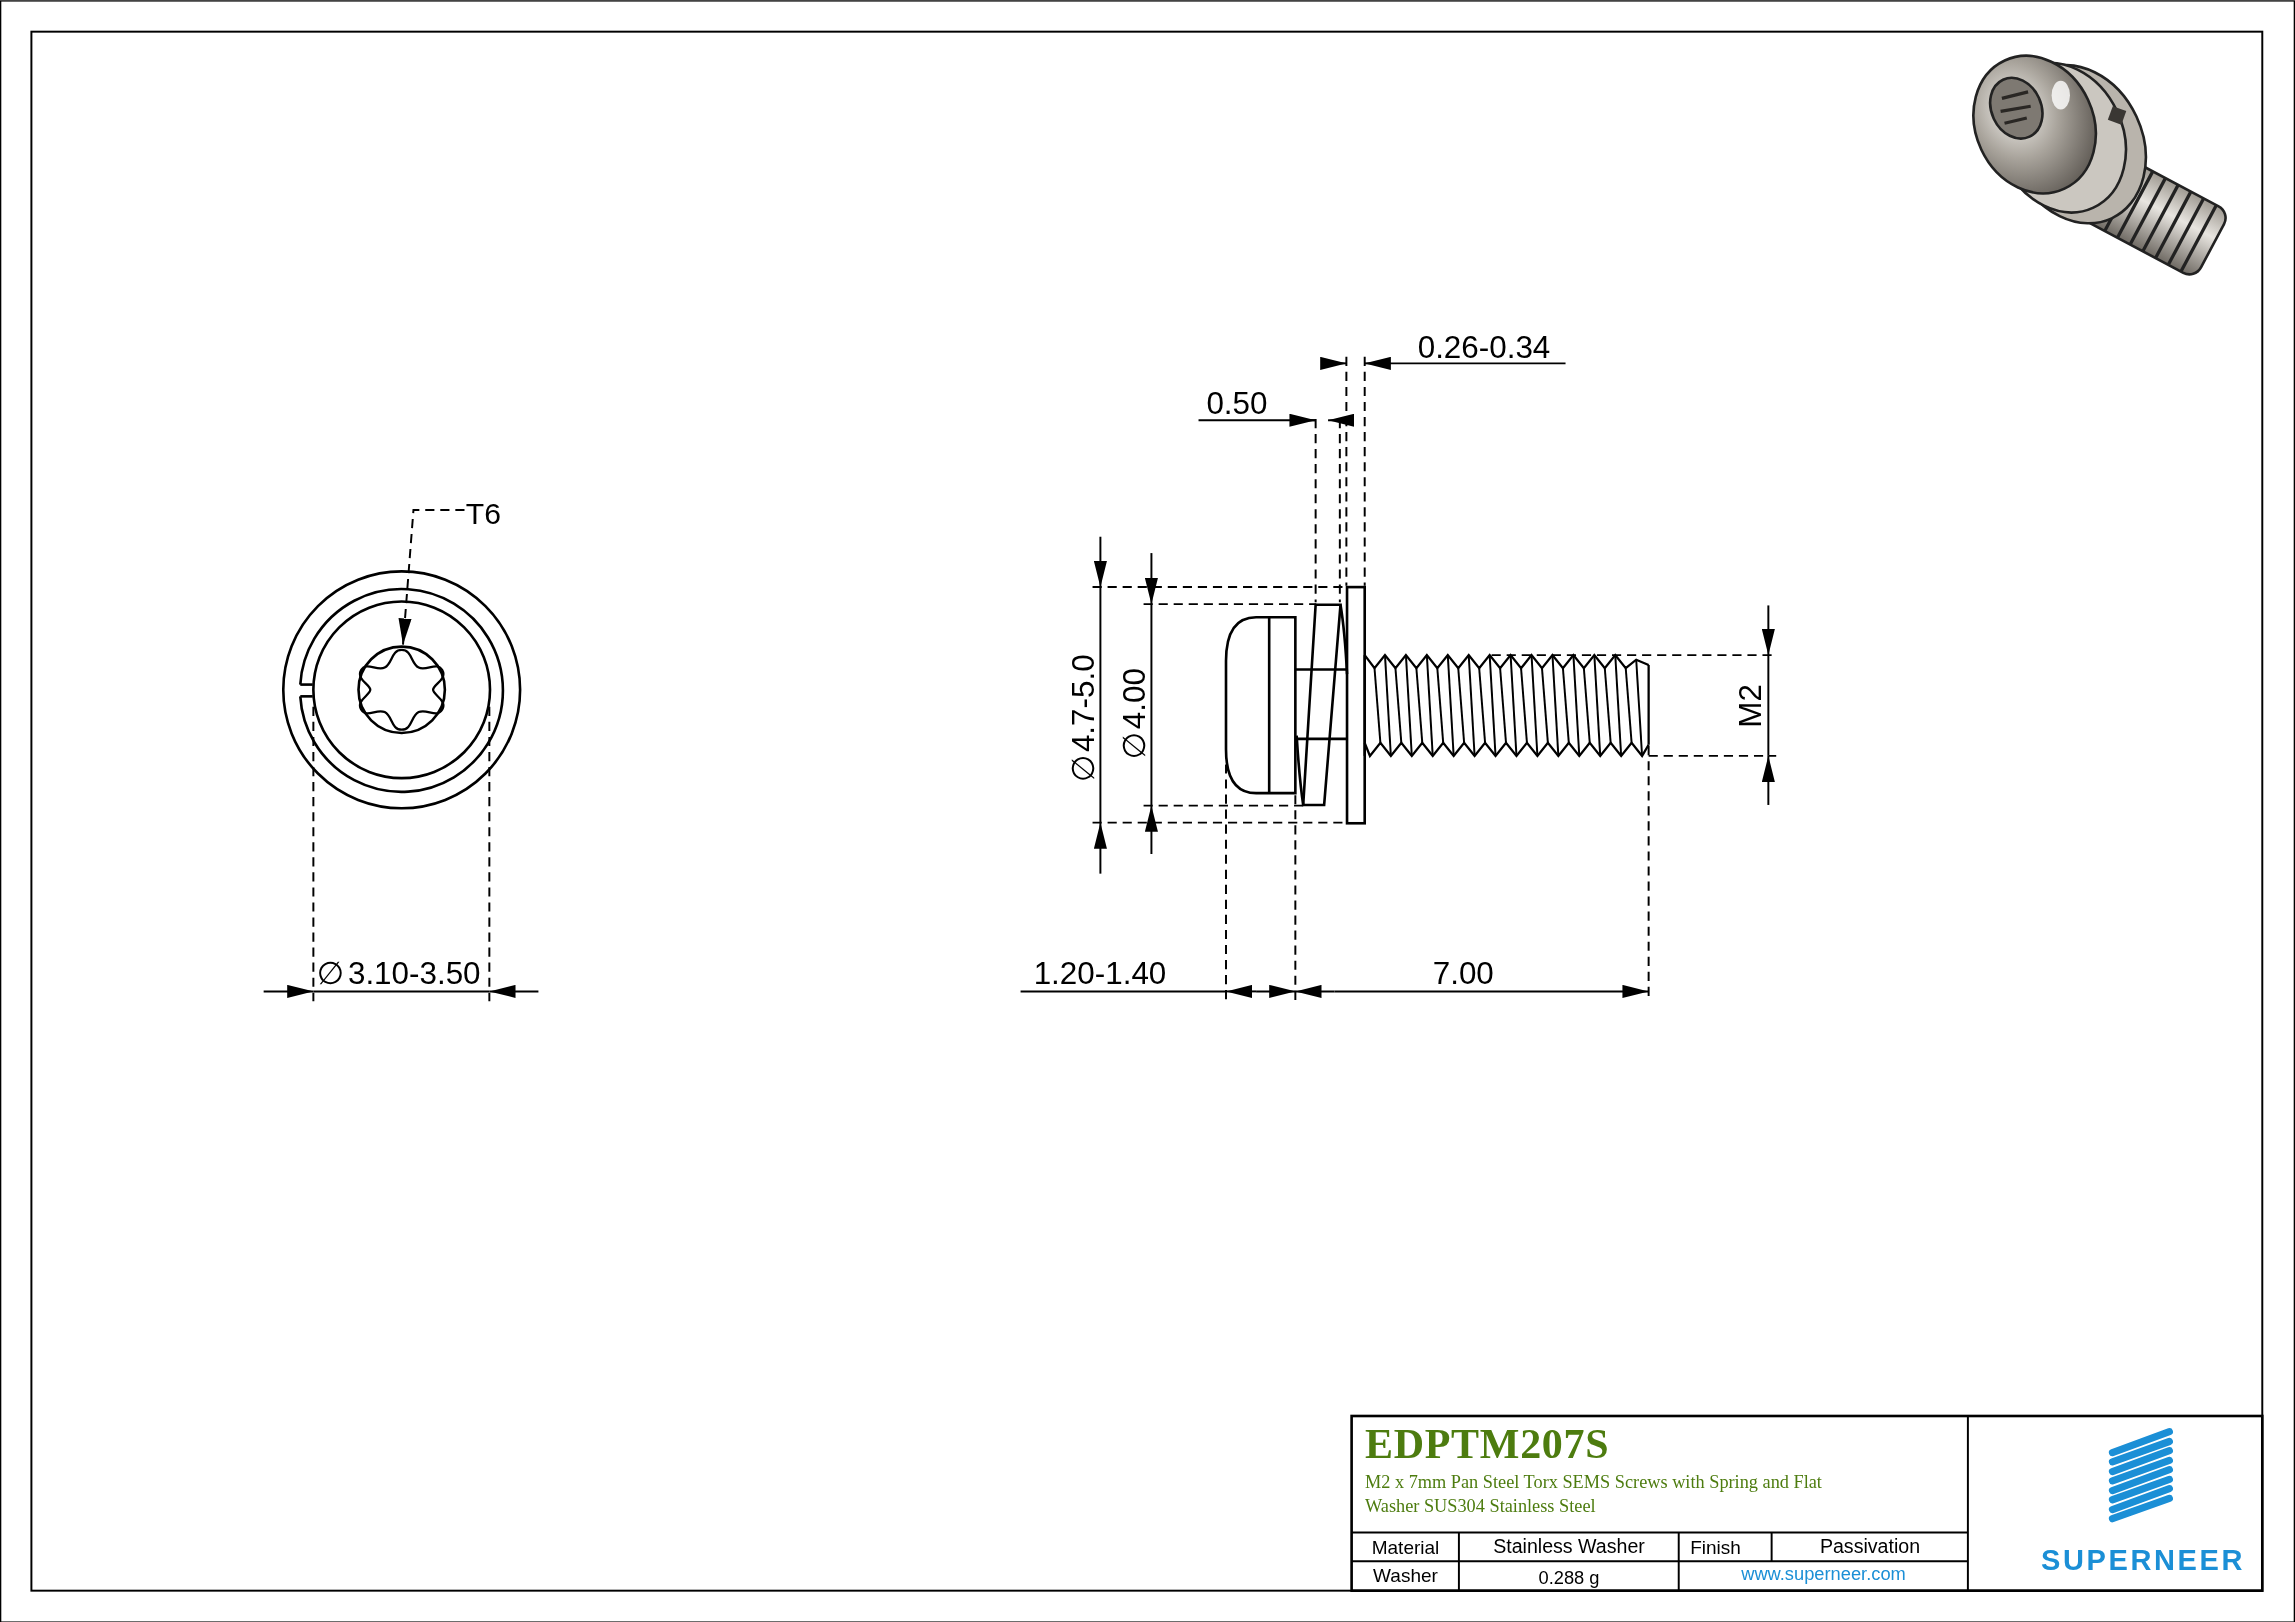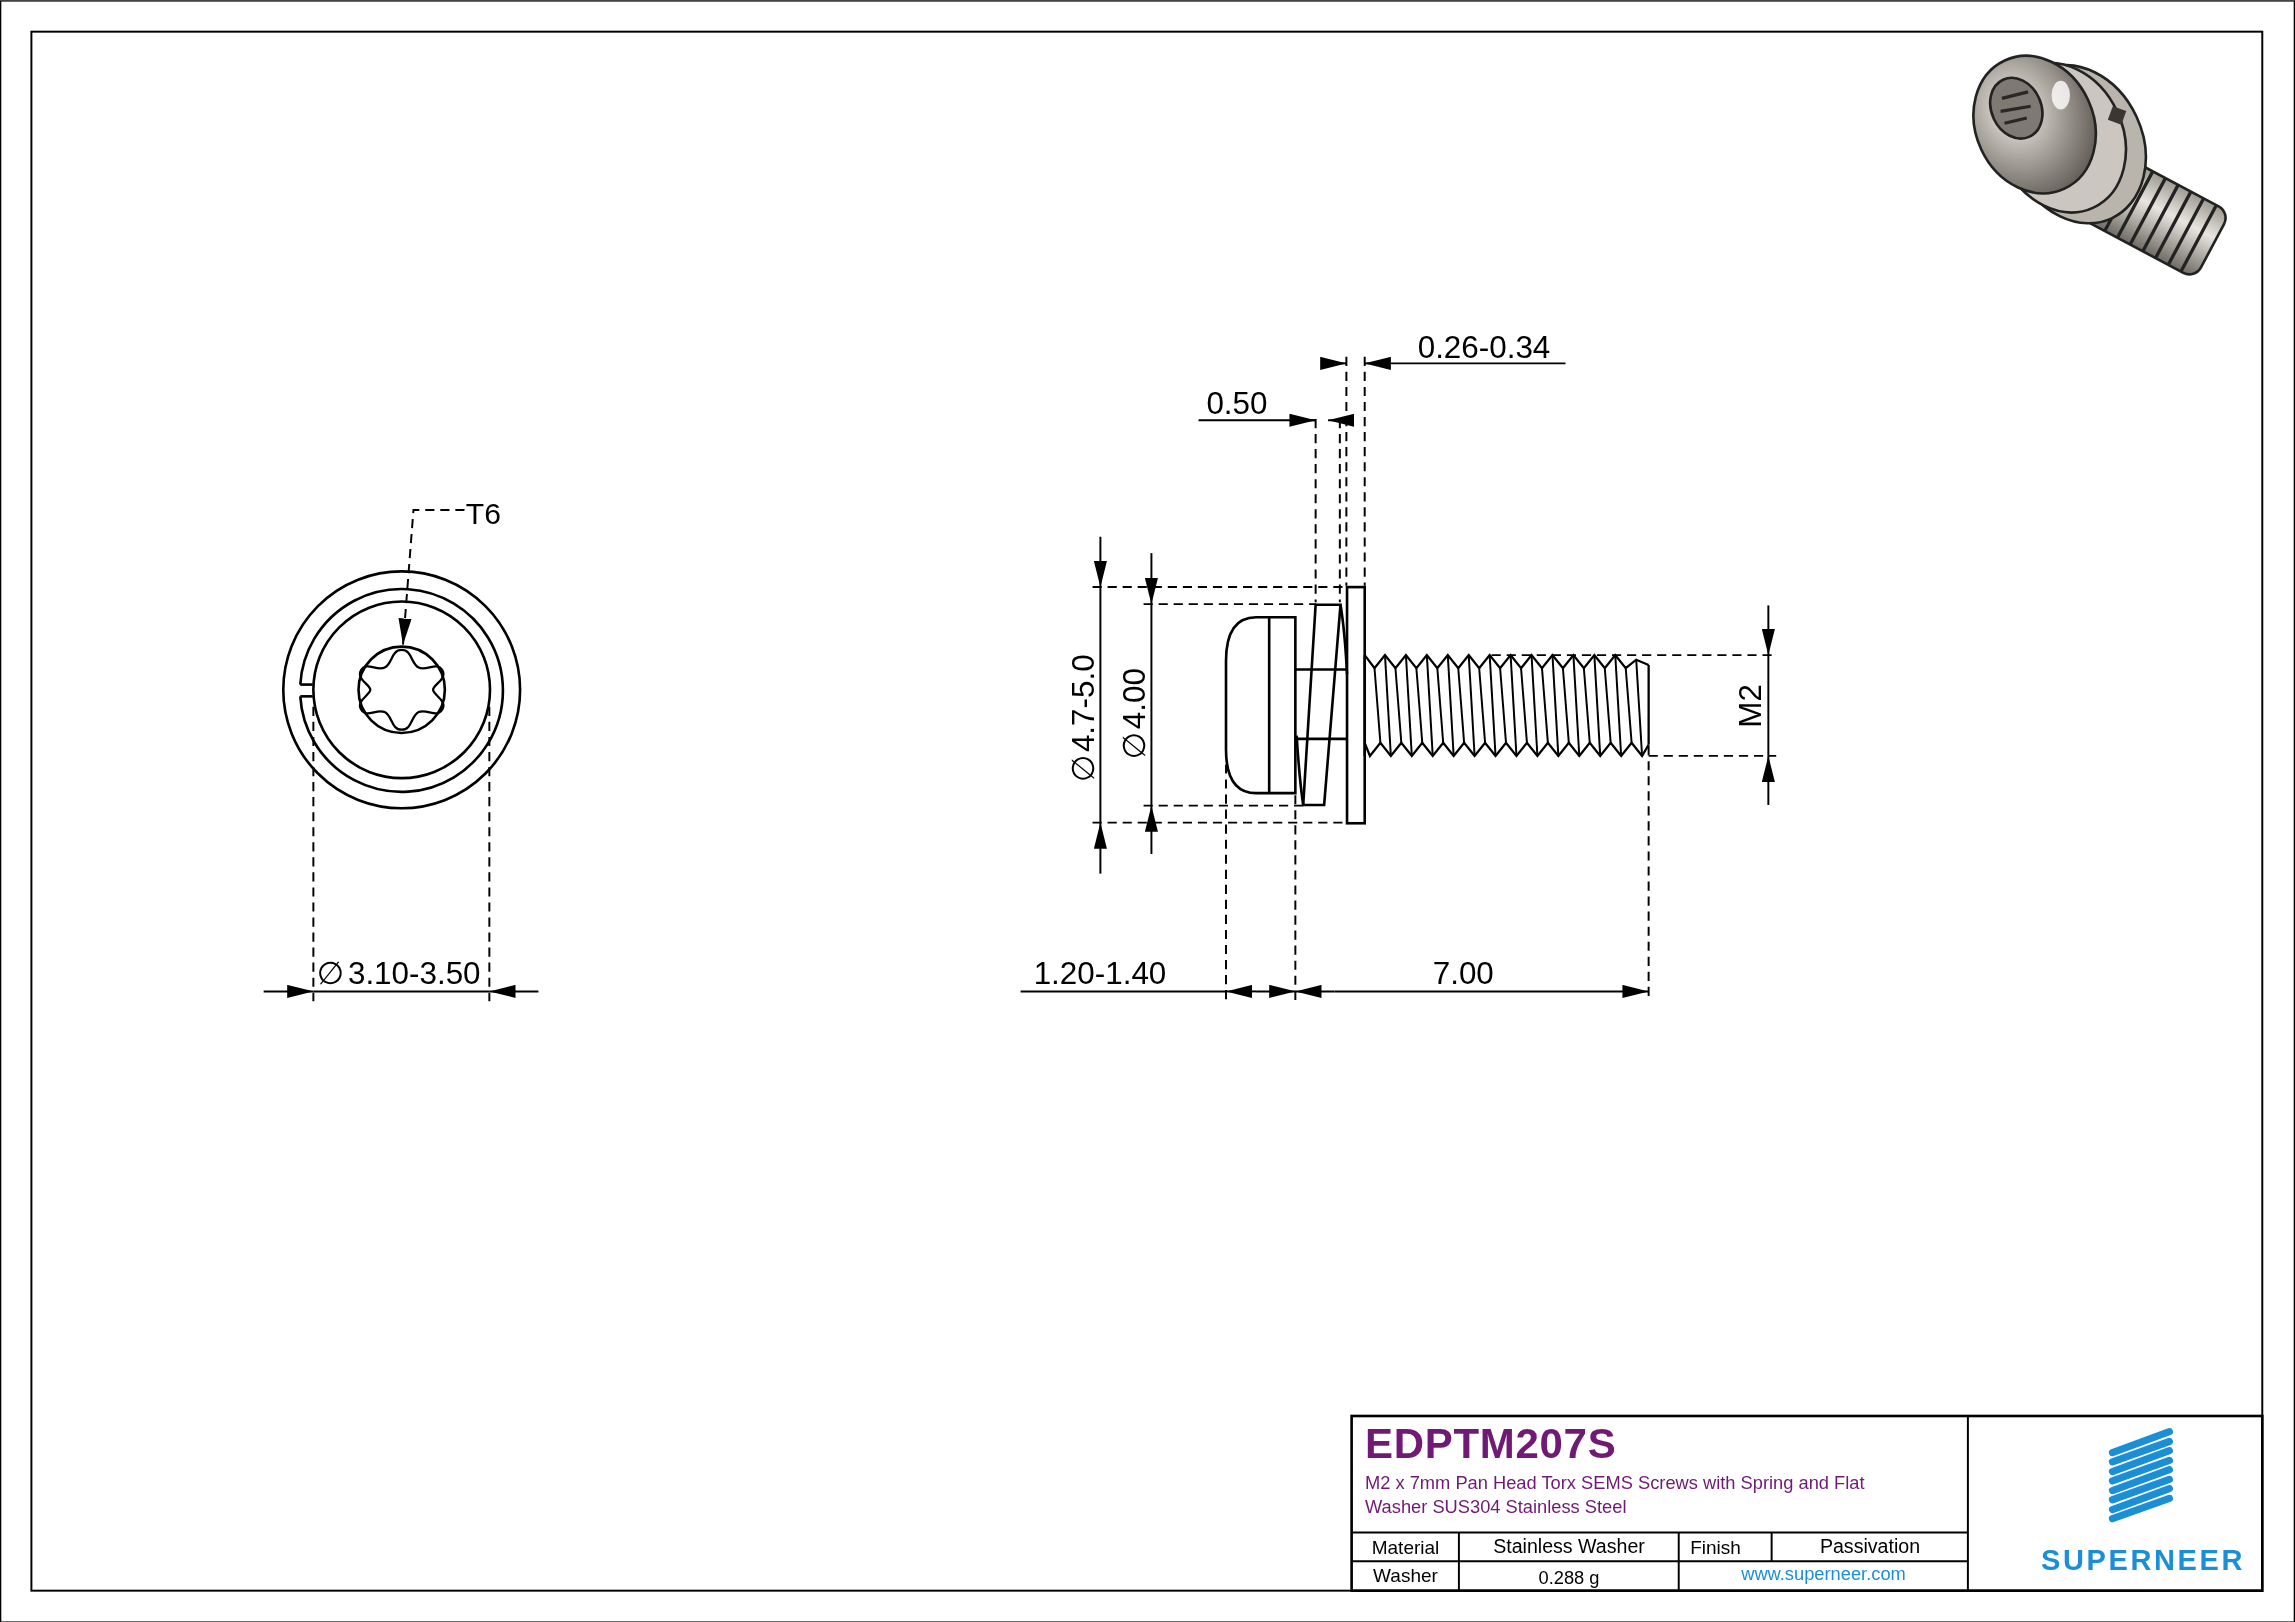--- a/index.html
+++ b/index.html
@@ -1,18 +1,18 @@
 <!DOCTYPE html>
 <html style="font-size:10.5px"><head>
 <meta charset="utf-8">
 <style>
   html, body { margin:0; padding:0; background:#ffffff; }
   body { width:2295px; height:1623px; position:relative; overflow:hidden; font-family:"Liberation Sans", sans-serif; }
   #sheet { position:absolute; left:0; top:0; width:2295px; height:1623px; }
-  .tb-text { position:absolute; color:#701a75; white-space:nowrap; font-family:Liberation Sans, sans-serif; }
+  .tb-text { position:absolute; color:#4d7c0f; white-space:nowrap; font-family:Liberation Serif, serif; }
   .part-no { left:1365px; top:1420px; font-size:42px; font-weight:bold; letter-spacing:0.7px; }
   .desc { left:1365px; width:589px; font-size:18.3px; line-height:23.6px; }
   .cell { position:absolute; font-size:19.6px; display:flex; align-items:center; justify-content:center; }
   .brand { position:absolute; left:2035px; top:1544px; width:216px; text-align:center; color:#1b8fd6; font-size:29px; font-weight:bold; letter-spacing:2.6px; }
 </style>
 </head>
 <body>
 
 <svg id="sheet" width="2295" height="1623" viewBox="0 0 3508 2480" xmlns="http://www.w3.org/2000/svg">
   <defs>
@@ -227,21 +227,21 @@
     <line x1="3229" y1="2249" x2="3316" y2="2217"></line>
     <line x1="3229" y1="2263" x2="3316" y2="2232"></line>
     <line x1="3229" y1="2278" x2="3316" y2="2246"></line>
     <line x1="3229" y1="2292" x2="3316" y2="2261"></line>
     <line x1="3229" y1="2307" x2="3316" y2="2275"></line>
     <line x1="3229" y1="2321" x2="3316" y2="2290"></line>
   </g>
 </svg>
 
 <div class="tb-text part-no">EDPTM207S</div>
-<div class="tb-text desc" style="top:1471px;">M2 x 7mm Pan Head Torx SEMS Screws with Spring and Flat</div>
+<div class="tb-text desc" style="top:1471px;">M2 x 7mm Pan Steel Torx SEMS Screws with Spring and Flat</div>
 <div class="tb-text desc" style="top:1495px;">Washer SUS304 Stainless Steel</div>
 
 <div class="cell" style="left:1352px; top:1534px; width:107px; height:27.5px; font-size:19px;">Material</div>
 <div class="cell" style="left:1459px; top:1533px; width:220px; height:27.5px;">Stainless Washer</div>
 <div class="cell" style="left:1679px; top:1534px; width:73px; height:27.5px; font-size:19px;">Finish</div>
 <div class="cell" style="left:1772px; top:1533px; width:196px; height:27.5px;">Passivation</div>
 <div class="cell" style="left:1352px; top:1561px; width:107px; height:29px; font-size:19px;">Washer</div>
 <div class="cell" style="left:1459px; top:1563px; width:220px; height:29px; font-size:18.3px;">0.288 g</div>
 <div class="cell" style="left:1679px; top:1563px; width:289px; height:22px; font-size:18.3px; color:#1b8fd6;">www.superneer.com</div>
 

